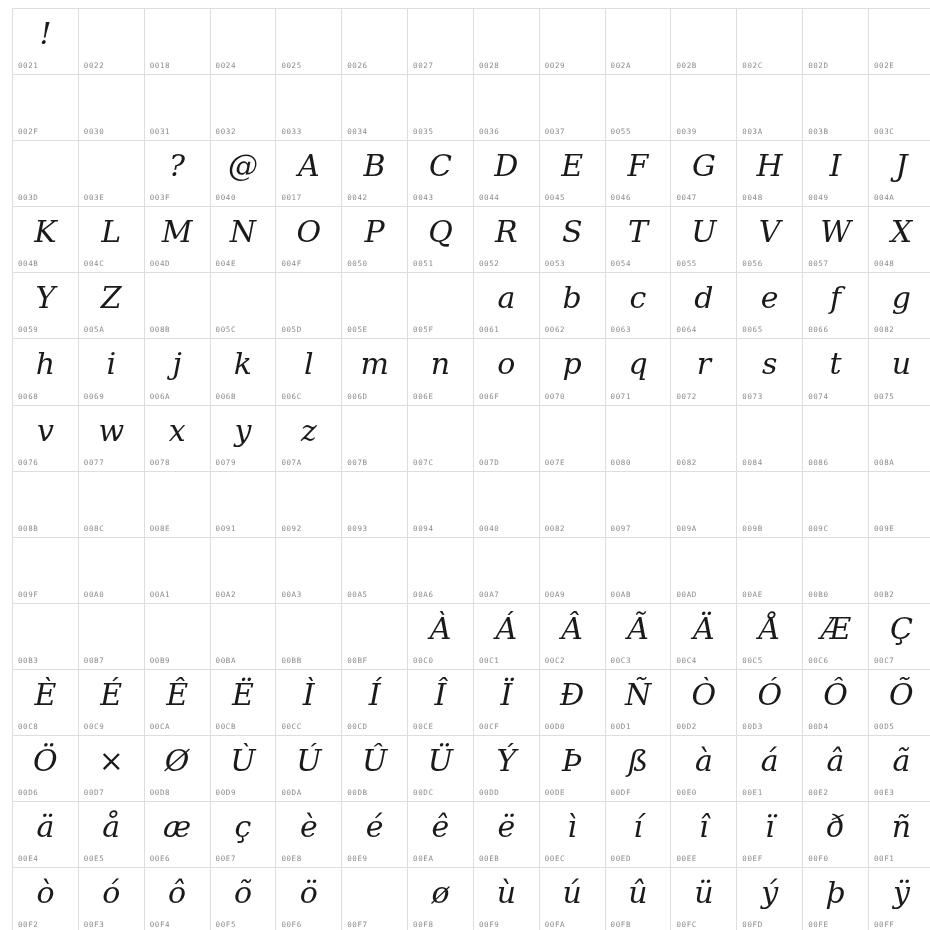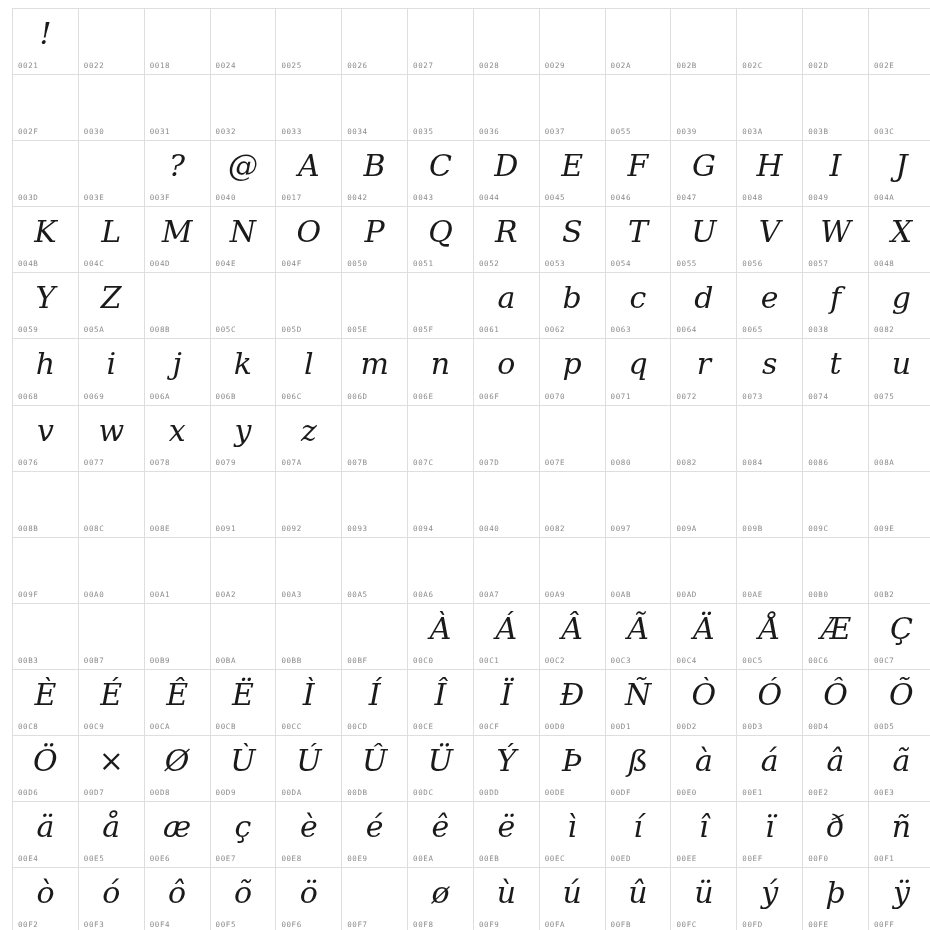--- a/index.html
+++ b/index.html
@@ -484,21 +484,21 @@
           </td>
           <td>
             <div class="cell-inner">
               <div class="glyph">e</div>
               <div class="code">0065</div>
             </div>
           </td>
           <td>
             <div class="cell-inner">
               <div class="glyph">f</div>
-              <div class="code">0038</div>
+              <div class="code">0066</div>
             </div>
           </td>
           <td>
             <div class="cell-inner">
               <div class="glyph">g</div>
               <div class="code">0082</div>
             </div>
           </td>
         </tr>
         <tr>

